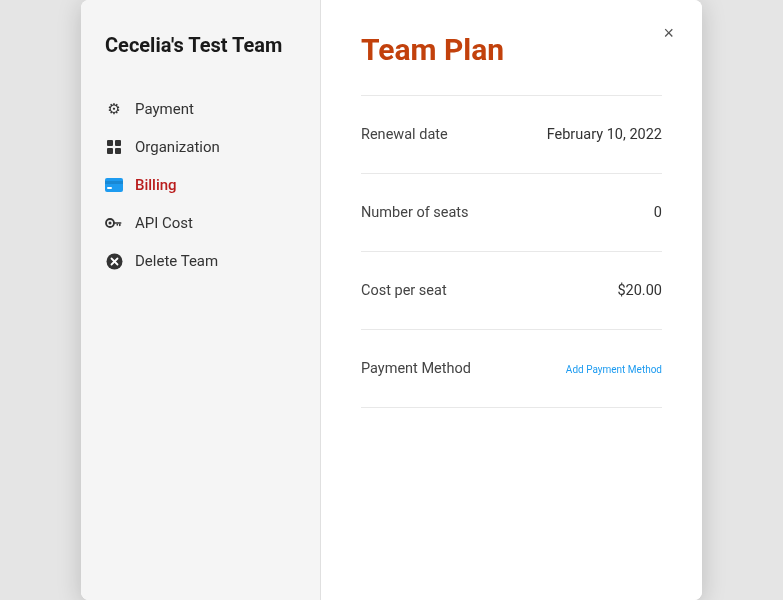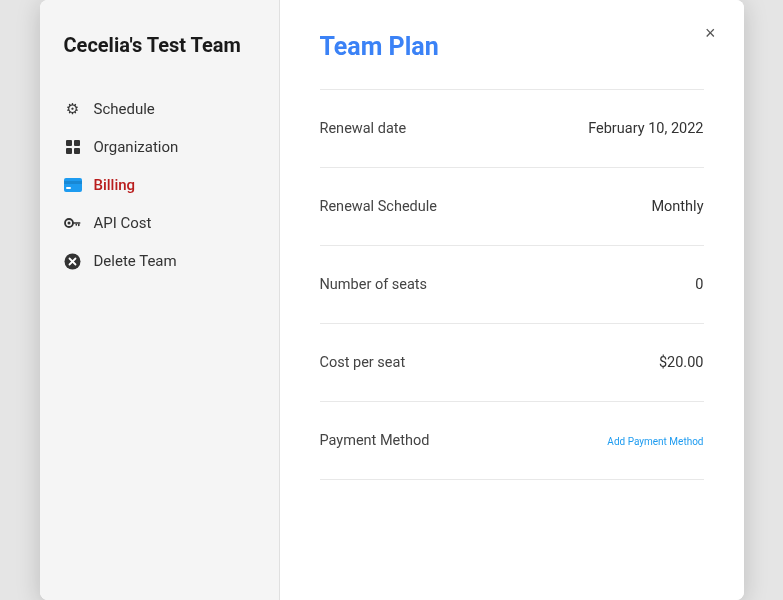--- a/index.html
+++ b/index.html
@@ -13,21 +13,21 @@
       background: #e5e5e5;
       display: flex;
       align-items: center;
       justify-content: center;
       width: 783px;
       height: 600px;
       overflow: hidden;
     }
 
     .modal {
-      width: 704px;
+      width: 621px;
       height: 600px;
       background: #fff;
       display: flex;
       border-radius: 8px;
       overflow: hidden;
       box-shadow: 0 4px 24px rgba(0,0,0,0.18);
       position: relative;
     }
 
     
@@ -100,23 +100,23 @@
       border: none;
       cursor: pointer;
       font-size: 18px;
       color: #555;
       line-height: 1;
       padding: 4px;
       border-radius: 4px;
     }
 
     .page-title {
-      font-size: 25px;
+      font-size: 30px;
       font-weight: 700;
-      color: #3b82f6;
+      color: #c2410c;
       margin-bottom: 28px;
     }
 
     .billing-table {
       width: 100%;
       border-collapse: collapse;
     }
 
     .billing-table tr {
       border-bottom: 1px solid #e8e8e8;
@@ -159,21 +159,21 @@
 <body>
 
 <div class="modal">
 
   <div class="sidebar">
     <div class="sidebar-title">Cecelia's Test Team</div>
     <nav class="sidebar-nav">
 
       <div class="sidebar-item">
         <span class="icon">⚙</span>
-        <span>Schedule</span>
+        <span>Payment</span>
       </div>
 
       <div class="sidebar-item">
         <span class="icon">
           <svg width="16" height="16" viewBox="0 0 16 16" fill="currentColor">
             <rect x="1" y="1" width="6" height="6" rx="1"></rect>
             <rect x="9" y="1" width="6" height="6" rx="1"></rect>
             <rect x="1" y="9" width="6" height="6" rx="1"></rect>
             <rect x="9" y="9" width="6" height="6" rx="1"></rect>
           </svg>
@@ -225,24 +225,20 @@
 
     <h1 class="page-title">Team Plan</h1>
 
     <table class="billing-table">
       <tbody>
         <tr>
           <td class="label">Renewal date</td>
           <td class="value">February 10, 2022</td>
         </tr>
         <tr>
-          <td class="label">Renewal Schedule</td>
-          <td class="value">Monthly</td>
-        </tr>
-        <tr>
           <td class="label">Number of seats</td>
           <td class="value">0</td>
         </tr>
         <tr>
           <td class="label">Cost per seat</td>
           <td class="value">$20.00</td>
         </tr>
         <tr>
           <td class="label">Payment Method</td>
           <td class="value">

